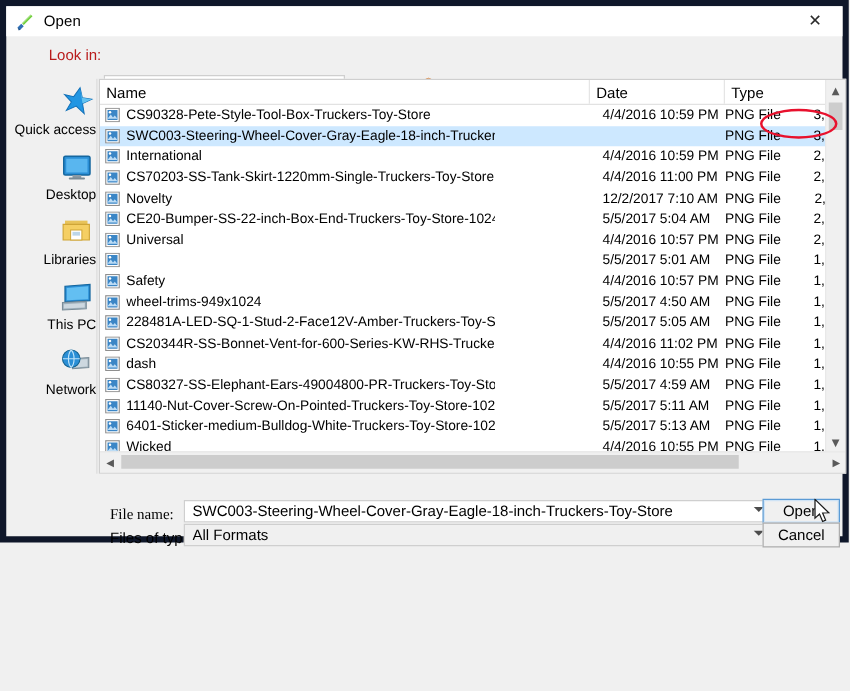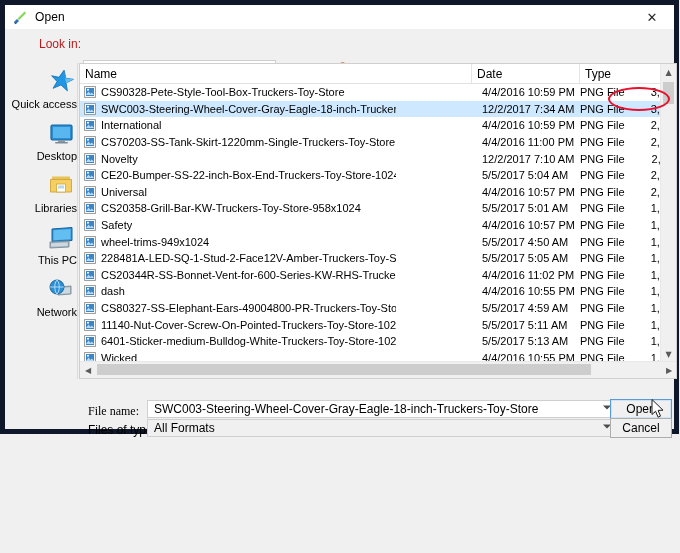--- a/index.html
+++ b/index.html
@@ -520,21 +520,20 @@
           <div class="row selected">
             <div class="c-name">
               <span class="file-ico"><svg width="12" height="12" viewBox="0 0 12 12">
                   <rect x="0.6" y="0.6" width="10.8" height="10.8" fill="#ffffff" stroke="#8f8f8f" stroke-width="0.9"></rect>
                   <rect x="2" y="2" width="8" height="8" fill="#3b86c6"></rect>
                   <path d="M2 9 L4.6 5.6 L6.4 8 L7.8 6.4 L10 9 Z" fill="#bcdcf5"></path>
                   <circle cx="4" cy="3.8" r="1" fill="#ffffff"></circle>
                 </svg></span>
               <span>SWC003-Steering-Wheel-Cover-Gray-Eagle-18-inch-Truckers-Toy-Store</span>
             </div>
-            <div class="c-date">12/2/2017 7:34 AM</div>
             <div class="c-type">PNG File</div>
             <div class="c-size">3,160 KB</div>
           </div>
           <div class="row">
             <div class="c-name">
               <span class="file-ico"><svg width="12" height="12" viewBox="0 0 12 12">
                   <rect x="0.6" y="0.6" width="10.8" height="10.8" fill="#ffffff" stroke="#8f8f8f" stroke-width="0.9"></rect>
                   <rect x="2" y="2" width="8" height="8" fill="#3b86c6"></rect>
                   <path d="M2 9 L4.6 5.6 L6.4 8 L7.8 6.4 L10 9 Z" fill="#bcdcf5"></path>
                   <circle cx="4" cy="3.8" r="1" fill="#ffffff"></circle>
@@ -602,21 +601,20 @@
             <div class="c-size">2,006 KB</div>
           </div>
           <div class="row">
             <div class="c-name">
               <span class="file-ico"><svg width="12" height="12" viewBox="0 0 12 12">
                   <rect x="0.6" y="0.6" width="10.8" height="10.8" fill="#ffffff" stroke="#8f8f8f" stroke-width="0.9"></rect>
                   <rect x="2" y="2" width="8" height="8" fill="#3b86c6"></rect>
                   <path d="M2 9 L4.6 5.6 L6.4 8 L7.8 6.4 L10 9 Z" fill="#bcdcf5"></path>
                   <circle cx="4" cy="3.8" r="1" fill="#ffffff"></circle>
                 </svg></span>
-              <span>CS20358-Grill-Bar-KW-Truckers-Toy-Store-958x1024</span>
             </div>
             <div class="c-date">5/5/2017 5:01 AM</div>
             <div class="c-type">PNG File</div>
             <div class="c-size">1,992 KB</div>
           </div>
           <div class="row">
             <div class="c-name">
               <span class="file-ico"><svg width="12" height="12" viewBox="0 0 12 12">
                   <rect x="0.6" y="0.6" width="10.8" height="10.8" fill="#ffffff" stroke="#8f8f8f" stroke-width="0.9"></rect>
                   <rect x="2" y="2" width="8" height="8" fill="#3b86c6"></rect>

